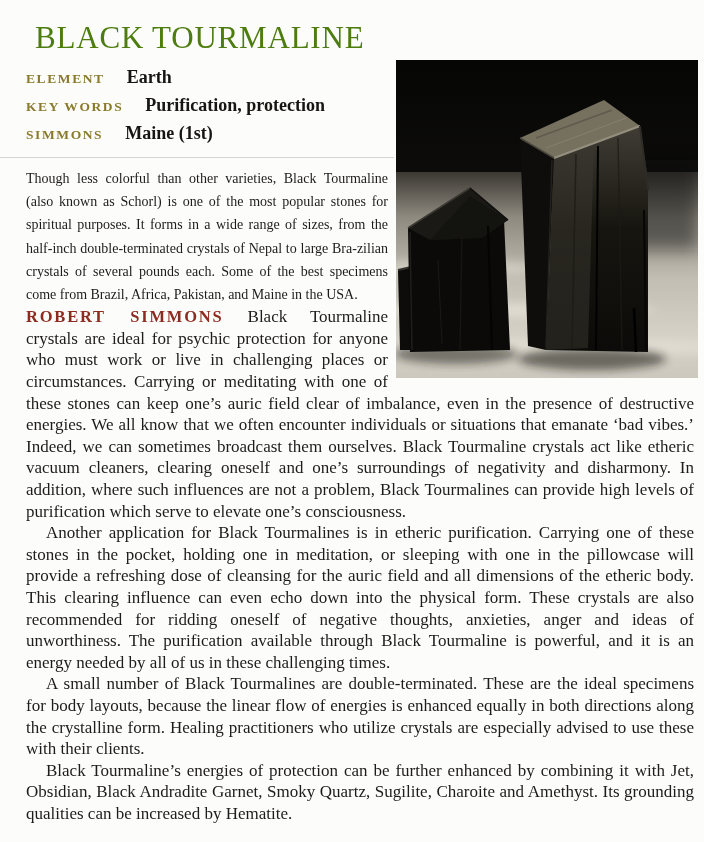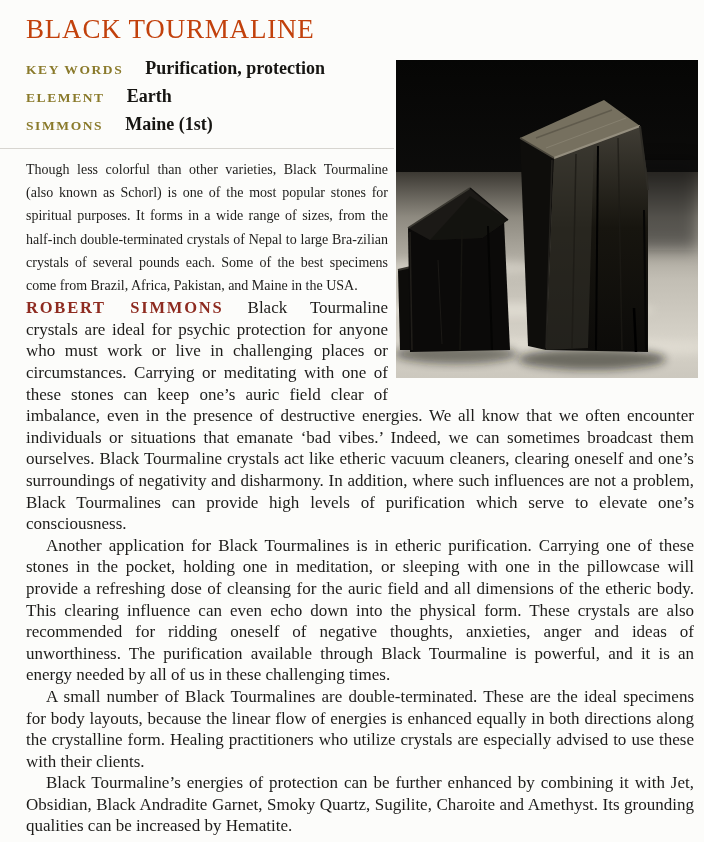--- a/index.html
+++ b/index.html
@@ -15,26 +15,26 @@
     overflow: hidden;
   }
   .photo-float {
     float: right;
     width: 302px;
     height: 318px;
     margin: 48px -4px 10px 8px;
   }
   .photo-float svg { display: block; width: 302px; height: 318px; }
   h1.title {
-    margin: 0;
-    font-size: 27px;
+    margin: 9px;
+    font-size: 31px;
     line-height: 34px;
     font-weight: normal;
     letter-spacing: 0.8px;
-    color: #c2410c;
+    color: #4d7c0f;
   }
   .props { margin-top: 9px; }
   .prop-row { line-height: 26px; white-space: nowrap; }
   .prop-label {
     font-size: 13.5px;
     font-weight: bold;
     letter-spacing: 1.6px;
     color: #8a7a2b;
     margin-right: 22px;
   }
@@ -145,24 +145,24 @@
         <line x1="238" y1="248" x2="240" y2="292" stroke="#000000" stroke-width="2.5"></line>
         <line x1="248" y1="150" x2="250" y2="290" stroke="#060605" stroke-width="2"></line>
       </g>
     </svg>
   </div>
 
   <h1 class="title">BLACK TOURMALINE</h1>
 
   <div class="props">
     <div class="prop-row">
-      <span class="prop-label">KEY WORDS</span><span class="prop-value">Purification, protection</span>
+      <span class="prop-label">ELEMENT</span><span class="prop-value">Earth</span>
     </div>
     <div class="prop-row">
-      <span class="prop-label">ELEMENT</span><span class="prop-value">Earth</span>
+      <span class="prop-label">KEY WORDS</span><span class="prop-value">Purification, protection</span>
     </div>
     <div class="prop-row">
       <span class="prop-label">SIMMONS</span><span class="prop-value">Maine (1st)</span>
     </div>
   </div>
 
   <div class="divider"></div>
 
   <p class="intro">Though less colorful than other varieties, Black Tourmaline (also known as Schorl) is one of the most popular stones for spiritual purposes. It forms in a wide range of sizes, from the half-inch double-terminated crystals of Nepal to large Bra-zilian crystals of several pounds each. Some of the best specimens come from Brazil, Africa, Pakistan, and Maine in the USA.</p>
 

